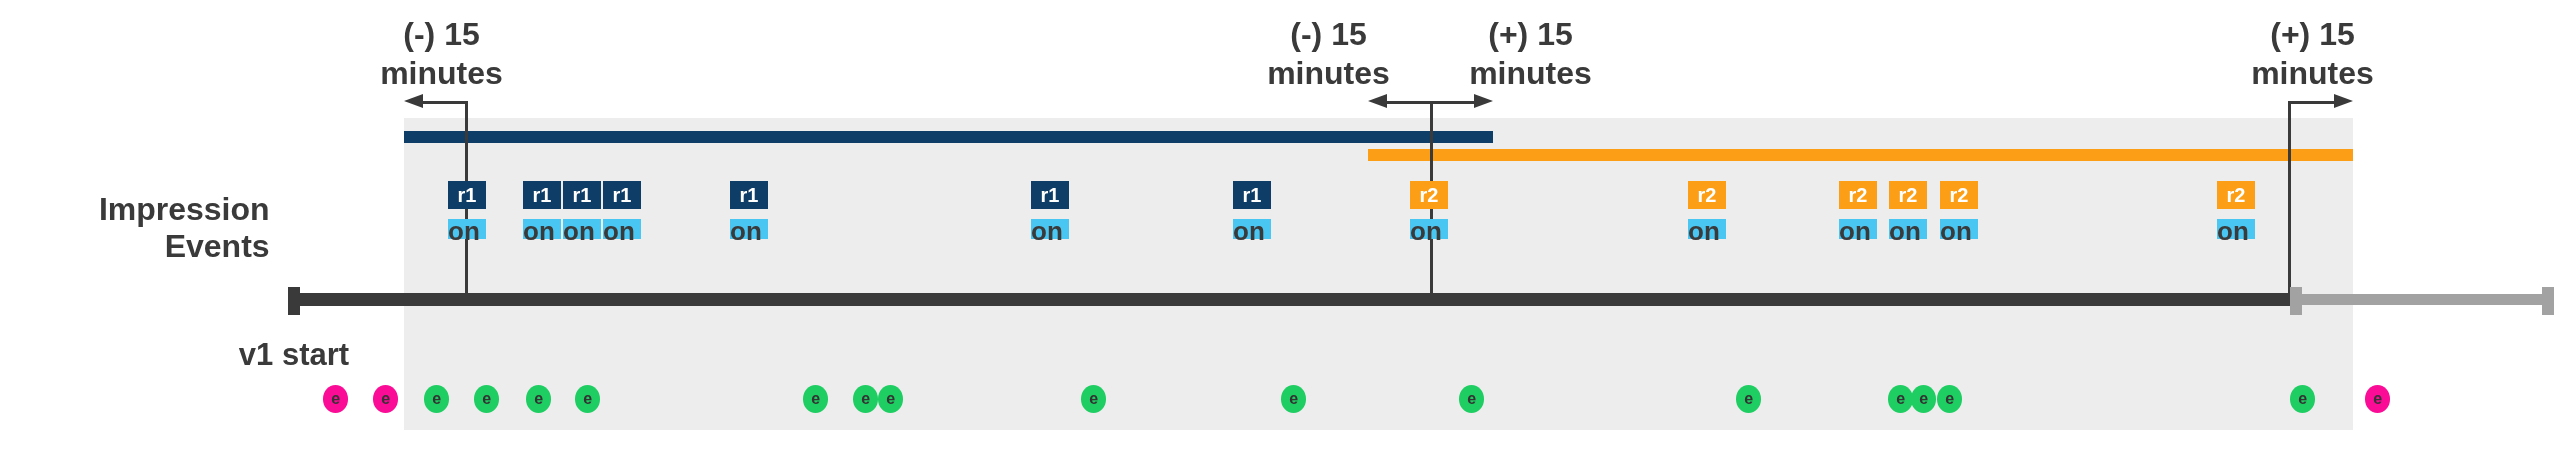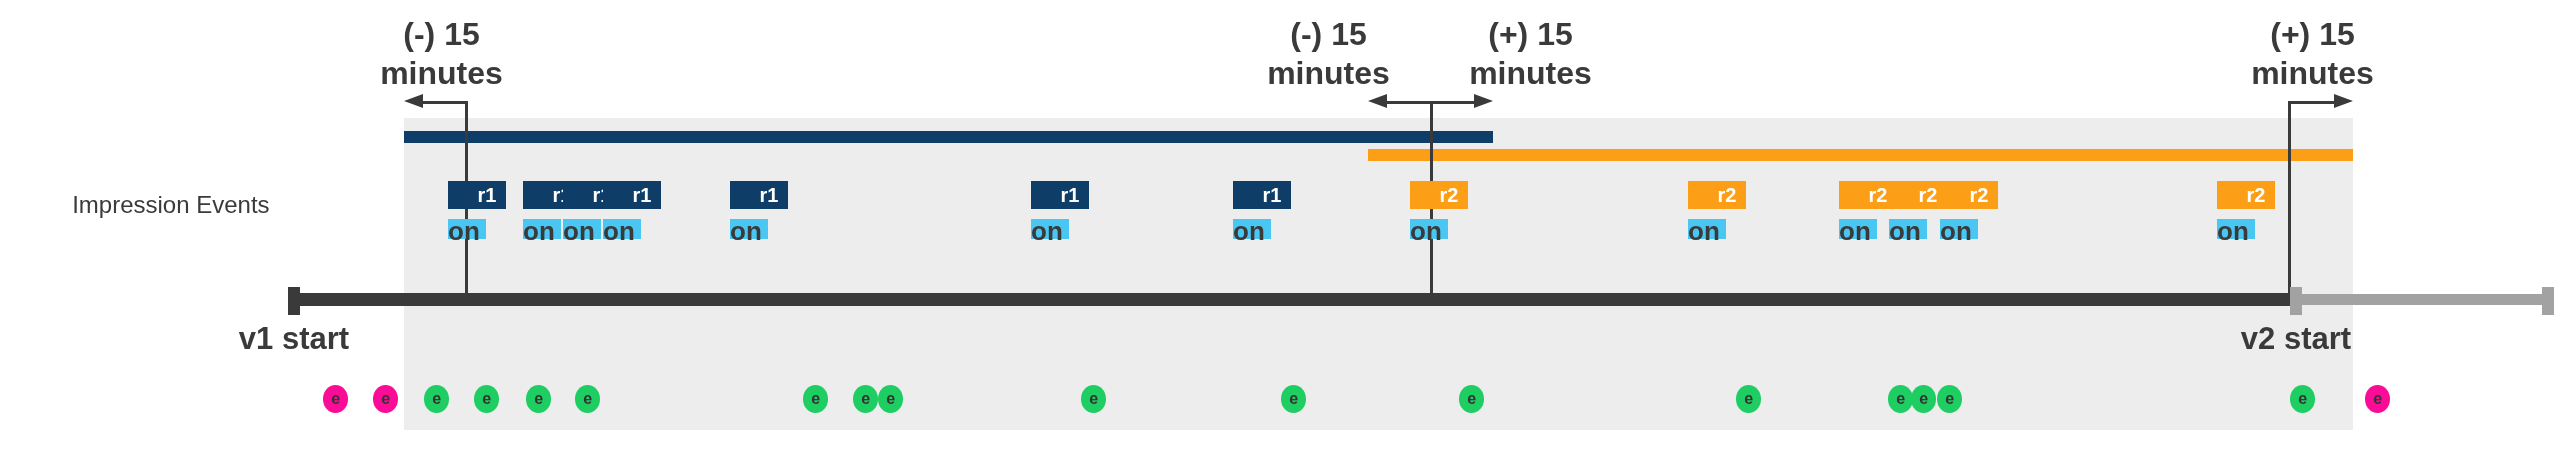--- a/index.html
+++ b/index.html
@@ -7,37 +7,37 @@
   #canvas{position:relative;width:2576px;height:464px;background:#ffffff;overflow:hidden;}
 
   .panel{position:absolute;background:var(--panel,#EDEDED);}
   .bar{position:absolute;height:12.2px;}
   .bar.navy{background:var(--navy,#0E3D68);}
   .bar.orange{background:var(--orange,#FC9E16);}
 
   .guide{position:absolute;width:2.8px;background:var(--dark,#3A3A3A);}
 
   .rbox{position:absolute;top:181px;width:38px;height:28px;line-height:28px;
-        text-align:center;color:#ffffff;font-size:20px;font-weight:700;padding-left:20px;}
+        text-align:center;color:#ffffff;font-size:20px;font-weight:700;}
   .rbox.r1{background:var(--navy,#0E3D68);}
   .rbox.r2{background:var(--orange,#FC9E16);text-align:center;}
   .onbox{position:absolute;top:219px;width:38px;height:20px;line-height:25.4px;
         text-align:left;color:var(--dark,#3A3A3A);font-size:26px;font-weight:700;
         background:var(--lightblue,#4AC6F2);}
 
   .anno-label{position:absolute;top:15px;width:207px;text-align:center;
         font-size:32px;line-height:39px;font-weight:600;color:var(--dark,#3A3A3A);}
   .hline{position:absolute;top:101px;height:2.8px;background:var(--dark,#3A3A3A);}
   .tri{position:absolute;top:94px;width:0;height:0;
         border-top:7.5px solid transparent;border-bottom:7.5px solid transparent;}
   .tri.left{border-right:19px solid var(--dark,#3A3A3A);}
   .tri.right{border-left:19px solid var(--dark,#3A3A3A);}
 
   .row-label{position:absolute;left:6.6px;width:263px;text-align:right;
-        font-size:24px;font-weight:400;color:var(--dark,#3A3A3A);}
+        font-size:32px;font-weight:700;color:var(--dark,#3A3A3A);}
   #impression-row-label{top:191px;}
   #external-row-label{top:382px;}
 
   .tl-cap{position:absolute;top:287px;width:12.2px;height:28px;}
   .tl-cap.dark{background:var(--dark,#3A3A3A);}
   .tl-cap.gray{background:var(--gray,#A2A2A2);}
   .tl-bar-dark{position:absolute;top:293px;height:13px;background:var(--dark,#3A3A3A);}
   .tl-bar-gray{position:absolute;top:294px;height:11.3px;background:var(--gray,#A2A2A2);}
 
   .start-label{position:absolute;top:321px;width:188px;text-align:center;
@@ -119,22 +119,21 @@
       <div class="hline" style="left: 2289px; width: 47px;"></div>
       <div class="tri right" style="left: 2334px;"></div>
     </div>
 
   <div id="tl-cap-left" class="tl-cap dark" style="left: 288px;"></div>
   <div id="tl-dark" class="tl-bar-dark" style="left: 294px; width: 1996px;"></div>
   <div id="tl-gray-cap1" class="tl-cap gray" style="left: 2290px;"></div>
   <div id="tl-gray" class="tl-bar-gray" style="left: 2297px; width: 247px;"></div>
   <div id="tl-gray-cap2" class="tl-cap gray" style="left: 2542px;"></div>
 
-  <div id="v1-label" class="start-label" style="left: 200px;">v1 start</div>
-  <div id="v2-label" class="start-label" style="left: 2202px;">v2 start</div>
+  <div id="v1-label" class="start-label" style="left: 200px; margin-top: 16px;">v1 start</div>
 
   <div id="externals">
       <div class="edot magenta" style="left: 323px;">e</div>
       <div class="edot magenta" style="left: 373px;">e</div>
       <div class="edot green" style="left: 424px;">e</div>
       <div class="edot green" style="left: 474px;">e</div>
       <div class="edot green" style="left: 526px;">e</div>
       <div class="edot green" style="left: 575px;">e</div>
       <div class="edot green" style="left: 803px;">e</div>
       <div class="edot green" style="left: 853px;">e</div>

